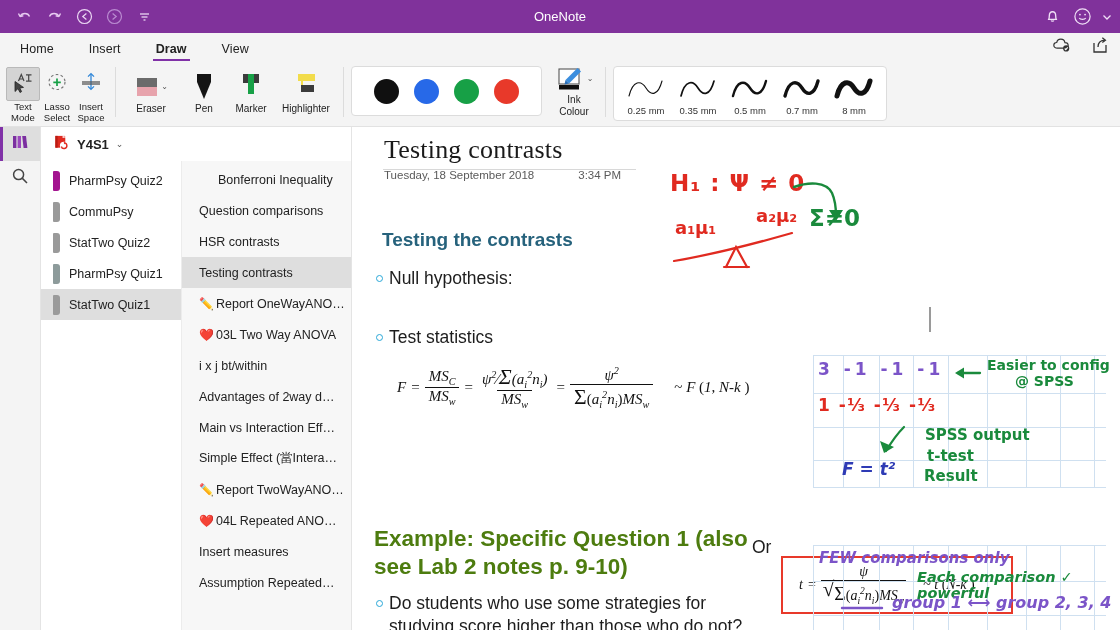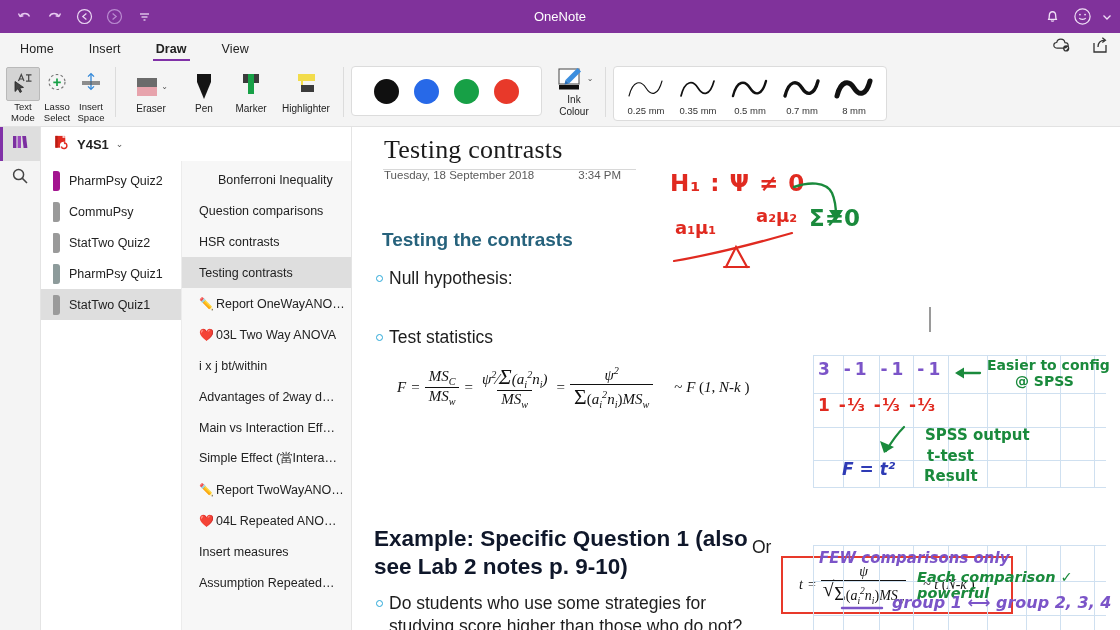--- a/index.html
+++ b/index.html
@@ -126,21 +126,21 @@
   }
   .title-rule { position: absolute; left: 31px; top: 42px; width: 253px; height: 1px; background: #d8d8d8; }
   .note-date {
     position: absolute; left: 32px; top: 42px; font-size: 11.5px; color: #5a5a5a;
     display: flex; gap: 44px;
   }
 
   .h2 {
     position: absolute; font-weight: bold; color: #26627c; font-size: 19px;
   }
-  .h2-big { position: absolute; font-weight: bold; color: #0f172a; font-size: 22.5px; line-height: 28px; }
+  .h2-big { position: absolute; font-weight: bold; color: #4d7c0f; font-size: 22.5px; line-height: 28px; }
 
   .bullet-line { position: absolute; display: flex; align-items: flex-start; gap: 6px; }
   .bl-dot {
     width: 7px; height: 7px; border: 1.6px solid #2aa8d8; border-radius: 50%;
     margin-top: 8px; flex: none;
   }
   .bl-txt { font-size: 17.5px; color: #1d1d1d; line-height: 23px; }
 
   .plain { position: absolute; font-size: 17.5px; color: #1d1d1d; }
 

